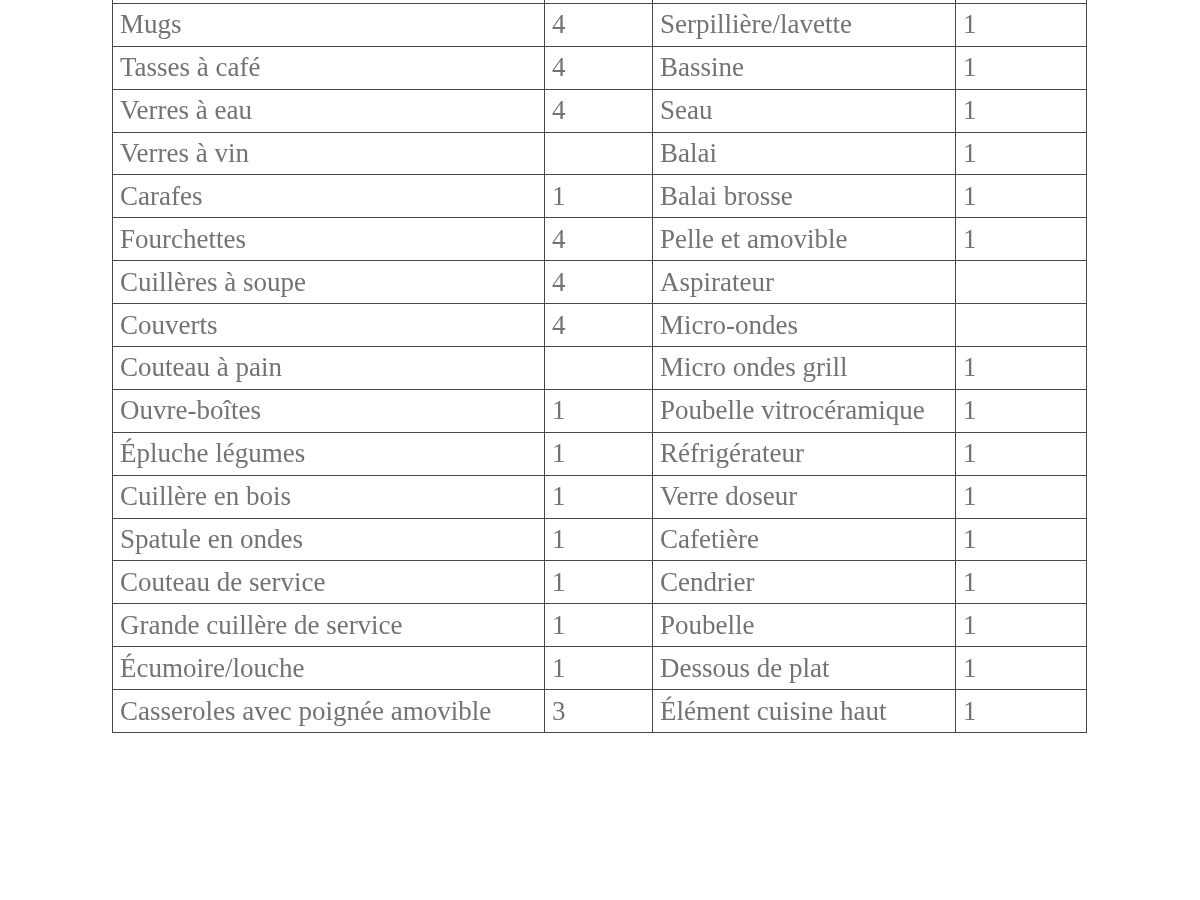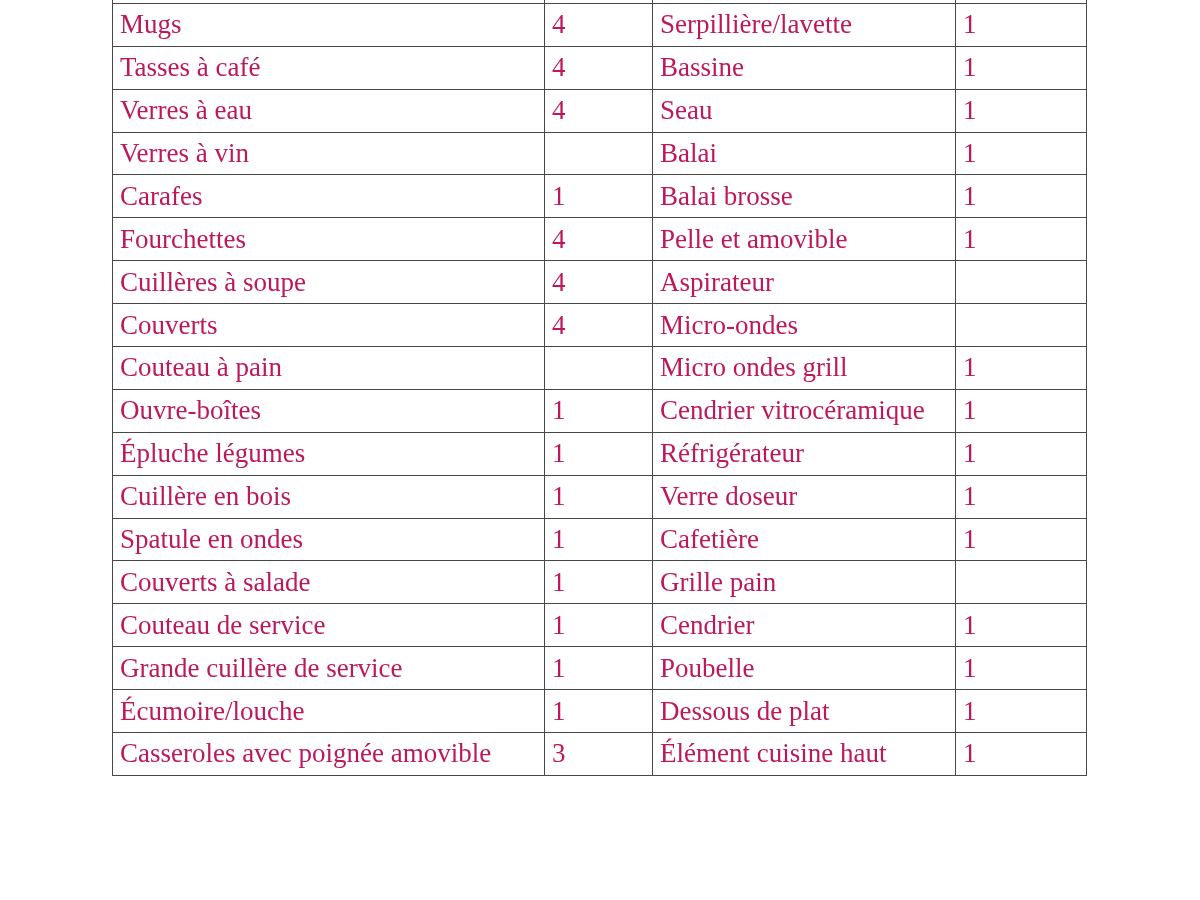--- a/index.html
+++ b/index.html
@@ -11,21 +11,21 @@
     overflow: hidden;
   }
   .page {
     position: absolute;
     left: 0; top: 0;
     width: 1200px;
     height: 900px;
     background: #ffffff;
     overflow: hidden;
     font-family: "Liberation Serif", "DejaVu Serif", serif;
-    color: #be185d;
+    color: #737373;
   }
   
   .top-rule {
     position: absolute;
     left: 112px;
     top: 0;
     width: 974px;
     height: 1.7px;
     background: #3f3f3f;
   }
@@ -125,46 +125,40 @@
         </tr>
         <tr>
           <td>Couteau à pain</td>
           <td></td>
           <td>Micro ondes grill</td>
           <td>1</td>
         </tr>
         <tr>
           <td>Ouvre-boîtes</td>
           <td>1</td>
-          <td>Cendrier vitrocéramique</td>
+          <td>Poubelle vitrocéramique</td>
           <td>1</td>
         </tr>
         <tr>
           <td>Épluche légumes</td>
           <td>1</td>
           <td>Réfrigérateur</td>
           <td>1</td>
         </tr>
         <tr>
           <td>Cuillère en bois</td>
           <td>1</td>
           <td>Verre doseur</td>
           <td>1</td>
         </tr>
         <tr>
           <td>Spatule en ondes</td>
           <td>1</td>
           <td>Cafetière</td>
           <td>1</td>
-        </tr>
-        <tr>
-          <td>Couverts à salade</td>
-          <td>1</td>
-          <td>Grille pain</td>
-          <td></td>
         </tr>
         <tr>
           <td>Couteau de service</td>
           <td>1</td>
           <td>Cendrier</td>
           <td>1</td>
         </tr>
         <tr>
           <td>Grande cuillère de service</td>
           <td>1</td>

